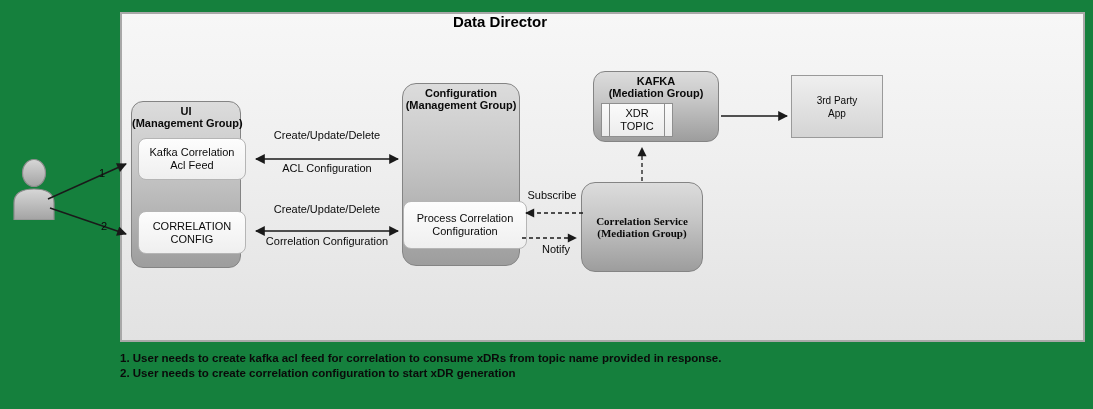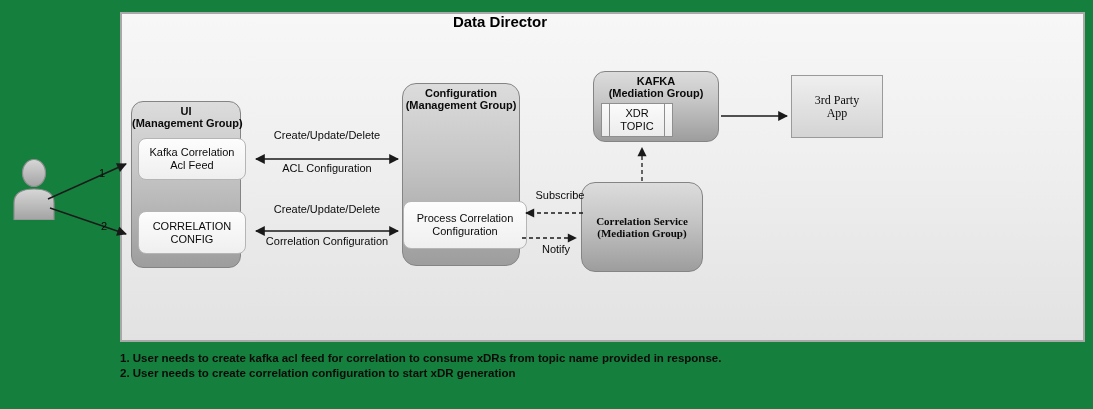--- a/index.html
+++ b/index.html
@@ -60,21 +60,21 @@
   }
   .xdr .bar{position:absolute;top:0;bottom:0;width:1px;background:#8f8f8f;}
   .xdr .bar.l{left:7px;} .xdr .bar.r{right:7px;}
   .xdr .txt{width:46px;}
   
   .rect-node{
     position:absolute;left:791px;top:75px;width:92px;height:63px;
     box-sizing:border-box;border:1px solid #9a9a9a;
     background:linear-gradient(180deg,#efefef,#d4d4d4);
     display:flex;align-items:center;justify-content:center;
-    font-size:12px;line-height:13px;text-align:center;color:#0a0a0a;font-family:Liberation Serif, serif;
+    font-size:10px;line-height:13px;text-align:center;color:#0a0a0a;
   }
   .rect-node .txt{width:60px;}
   
   .edge-label{
     position:absolute;font-size:11px;line-height:13px;color:#0a0a0a;
     text-align:center;white-space:nowrap;
   }
   .num-label{position:absolute;font-size:11px;color:#0a0a0a;}
   
   #arrows{position:absolute;left:0;top:0;pointer-events:none;}
@@ -172,21 +172,21 @@
 
   <div class="num-label" style="left:99px;top:167px;">1</div>
   <div class="num-label" style="left:101px;top:220px;">2</div>
 
   <div class="edge-label" style="left:252px;top:129px;width:150px;">Create/Update/Delete</div>
   <div class="edge-label" style="left:252px;top:162px;width:150px;">ACL Configuration</div>
 
   <div class="edge-label" style="left:252px;top:203px;width:150px;">Create/Update/Delete</div>
   <div class="edge-label" style="left:247px;top:235px;width:160px;">Correlation Configuration</div>
 
-  <div class="edge-label" style="left:521px;top:189px;width:62px;padding-left:8px;">Subscribe</div>
+  <div class="edge-label" style="left:521px;top:189px;width:62px;">Subscribe</div>
   <div class="edge-label" style="left:530px;top:243px;width:52px;">Notify</div>
 
   <div class="notes">
     <div>1. User needs to create kafka acl feed for correlation to consume xDRs from topic name provided in response.</div>
     <div>2. User needs to create correlation configuration to start xDR generation</div>
   </div>
 
 </div>
 
 </body></html>

